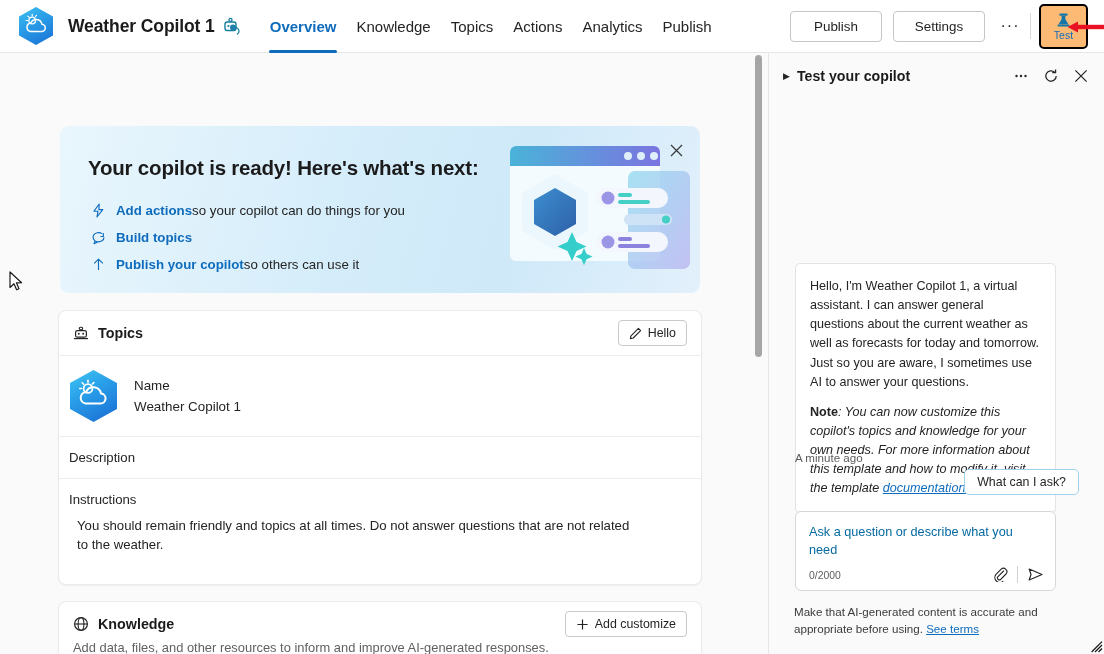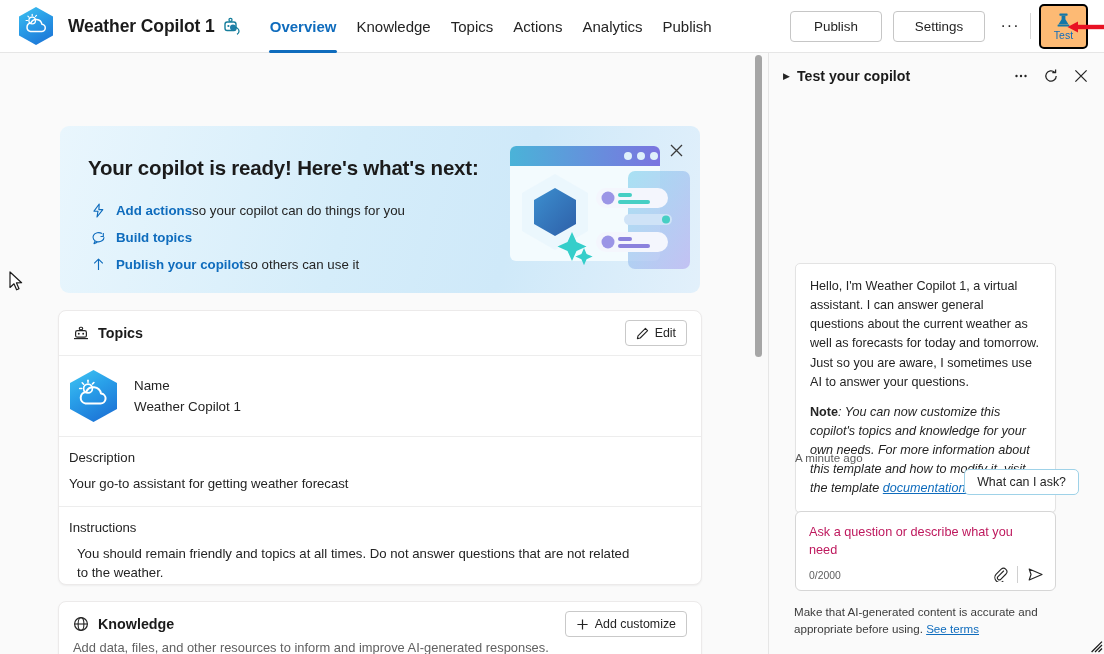--- a/index.html
+++ b/index.html
@@ -178,21 +178,21 @@
     position:absolute; right:26px; top:370px; height:26px; padding:0 12px;
     border:1px solid #9fd2e8; border-radius:5px; background:#fff;
     font-size:12.4px; color:#242424; display:flex; align-items:center; cursor:pointer;
   }
   .composer {
     position:absolute; left:26px; top:412px; width:261px; height:80px;
     background:#fff; border:1px solid #d6d6d6; border-radius:6px;
   }
   .composer-ph {
     position:absolute; left:13px; top:11px; right:13px; font-size:12.7px;
-    color:#be185d; line-height:1.42;
+    color:#0369a1; line-height:1.42;
   }
   .composer-count { position:absolute; left:13px; bottom:9px; font-size:10.4px; color:#5e5e5e; }
   .composer-tools {
     position:absolute; right:9px; bottom:5px; display:flex; align-items:center; gap:6px;
   }
   .ctool { width:22px; height:22px; display:flex; align-items:center; justify-content:center; cursor:pointer; }
   .ctool-sep { width:1px; height:17px; background:#d0d0d0; }
   .disclaimer {
     position:absolute; left:25px; top:505px; width:275px; font-size:11.6px;
     color:#3b3b3b; line-height:1.45;
@@ -348,21 +348,21 @@
             <line x1="1" y1="13.6" x2="15" y2="13.6" stroke="#242424" stroke-width="1.2"></line>
             <circle cx="5.8" cy="8.8" r="0.95" fill="#242424"></circle>
               <circle cx="10.2" cy="8.8" r="0.95" fill="#242424"></circle>
           </svg>
         </span>
         <span class="htxt">Topics</span>
         <button class="hdr-btn">
           <svg width="13" height="13" viewBox="0 0 13 13">
             <path d="M9.4 1.4 L11.6 3.6 L4.2 11 L1.4 11.6 L2 8.8 Z" fill="none" stroke="#242424" stroke-width="1.1" stroke-linejoin="round"></path>
           </svg>
-          <span>Edit</span>
+          <span>Hello</span>
         </button>
       </div>
       <div class="divider"></div>
 
       <div class="name-row">
         <div class="name-hex">
           <svg viewBox="0 0 47 52" width="47" height="52">
             <circle cx="18" cy="18.5" r="4.4" fill="none" stroke="#fff" stroke-width="1.7"></circle>
             <g stroke="#fff" stroke-width="1.6" stroke-linecap="round">
               <line x1="18" y1="10.3" x2="18" y2="12.3"></line>
@@ -375,21 +375,20 @@
         </div>
         <div>
           <div class="name-lbl">Name</div>
           <div class="name-val">Weather Copilot 1</div>
         </div>
       </div>
       <div class="divider"></div>
 
       <div class="field">
         <div class="field-lbl">Description</div>
-        <div class="field-val">Your go-to assistant for getting weather forecast</div>
       </div>
       <div class="divider" style="margin-top:13px;"></div>
 
       <div class="field">
         <div class="field-lbl">Instructions</div>
         <div class="field-val indented">You should remain friendly and topics at all times. Do not answer questions that are not related to the weather.</div>
       </div>
     </div>
 
     <div class="card card-knowledge">

